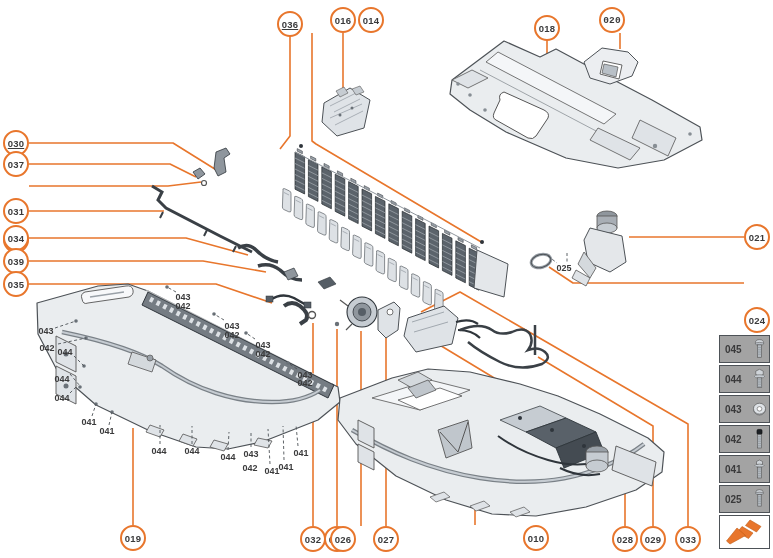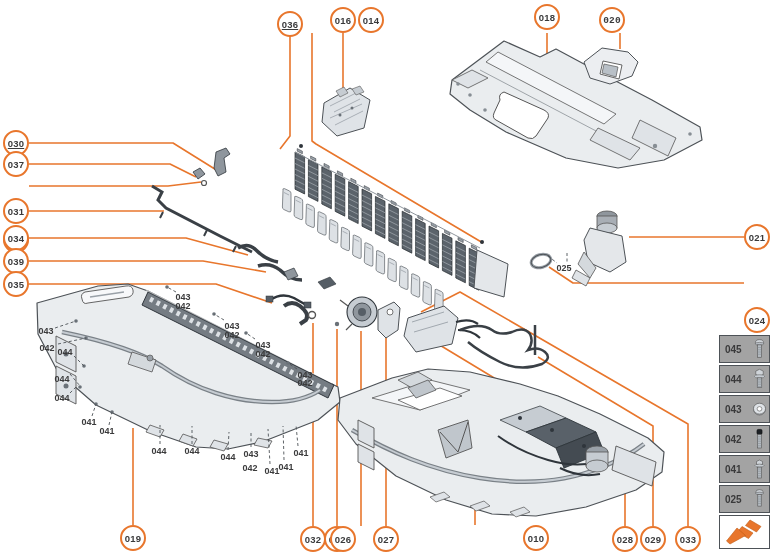--- a/index.html
+++ b/index.html
@@ -311,21 +311,21 @@
       <div class="callout" style="left: 16px; top: 143px; text-decoration: underline;">030</div>
       <div class="callout" style="left: 16px; top: 164px;">037</div>
       <div class="callout" style="left: 16px; top: 186px; margin-top: 41px;">040</div>
       <div class="callout" style="left: 16px; top: 211px;">031</div>
       <div class="callout" style="left: 16px; top: 238px;">034</div>
       <div class="callout" style="left: 16px; top: 261px;">039</div>
       <div class="callout" style="left: 16px; top: 284px;">035</div>
       <div class="callout" style="left: 290px; top: 24px; text-decoration: underline;">036</div>
       <div class="callout" style="left: 312px; top: 20px; margin-left: 46px;">014</div>
       <div class="callout" style="left: 343px; top: 20px;">016</div>
-      <div class="callout" style="left: 547px; top: 17px;">018</div>
+      <div class="callout" style="left: 547px; top: 28px;">018</div>
       <div class="callout" style="left: 612px; top: 20px; font-family: Liberation Mono, monospace;">020</div>
       <div class="callout" style="left: 757px; top: 237px;">021</div>
       <div class="callout" style="left: 757px; top: 283px; margin-top: 24px;">024</div>
       <div class="callout" style="left: 133px; top: 538px;">019</div>
       <div class="callout" style="left: 313px; top: 539px;">032</div>
       <div class="callout" style="left: 337px; top: 539px;">038</div>
       <div class="callout" style="left: 343px; top: 539px;">026</div>
       <div class="callout" style="left: 386px; top: 539px;">027</div>
       <div class="callout" style="left: 475px; top: 538px; margin-left: 48px;">010</div>
       <div class="callout" style="left: 625px; top: 539px;">028</div>

